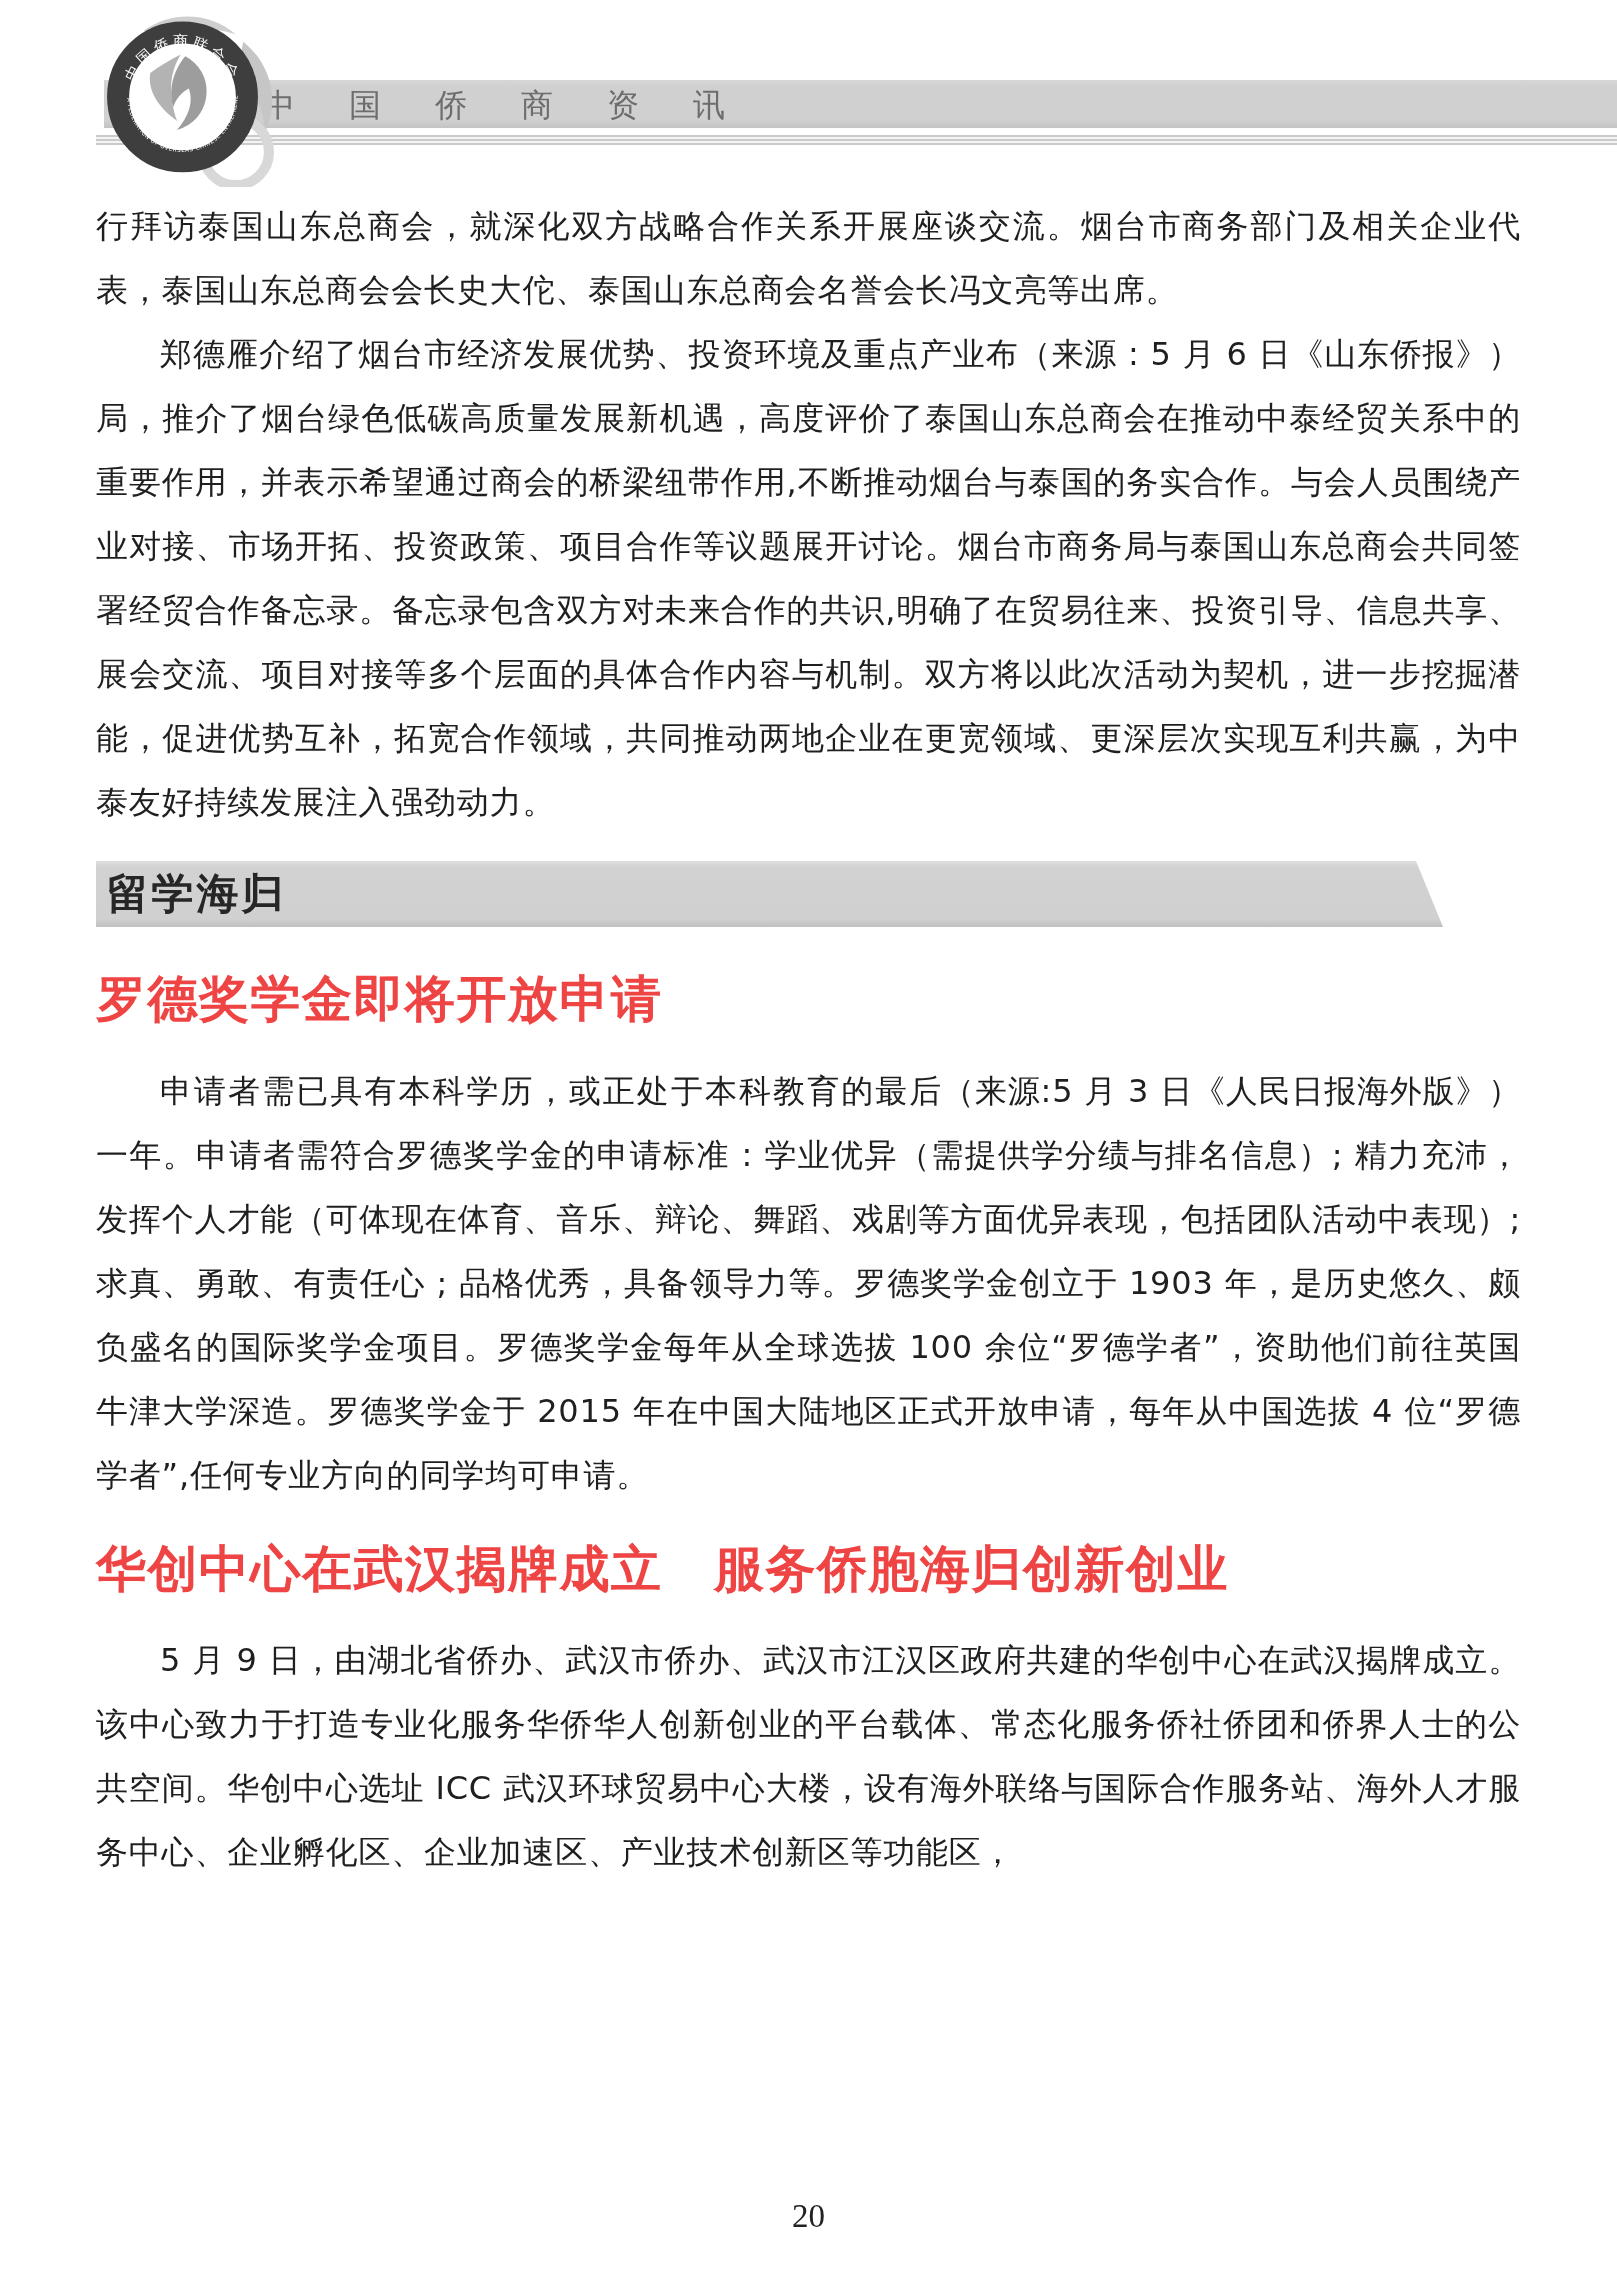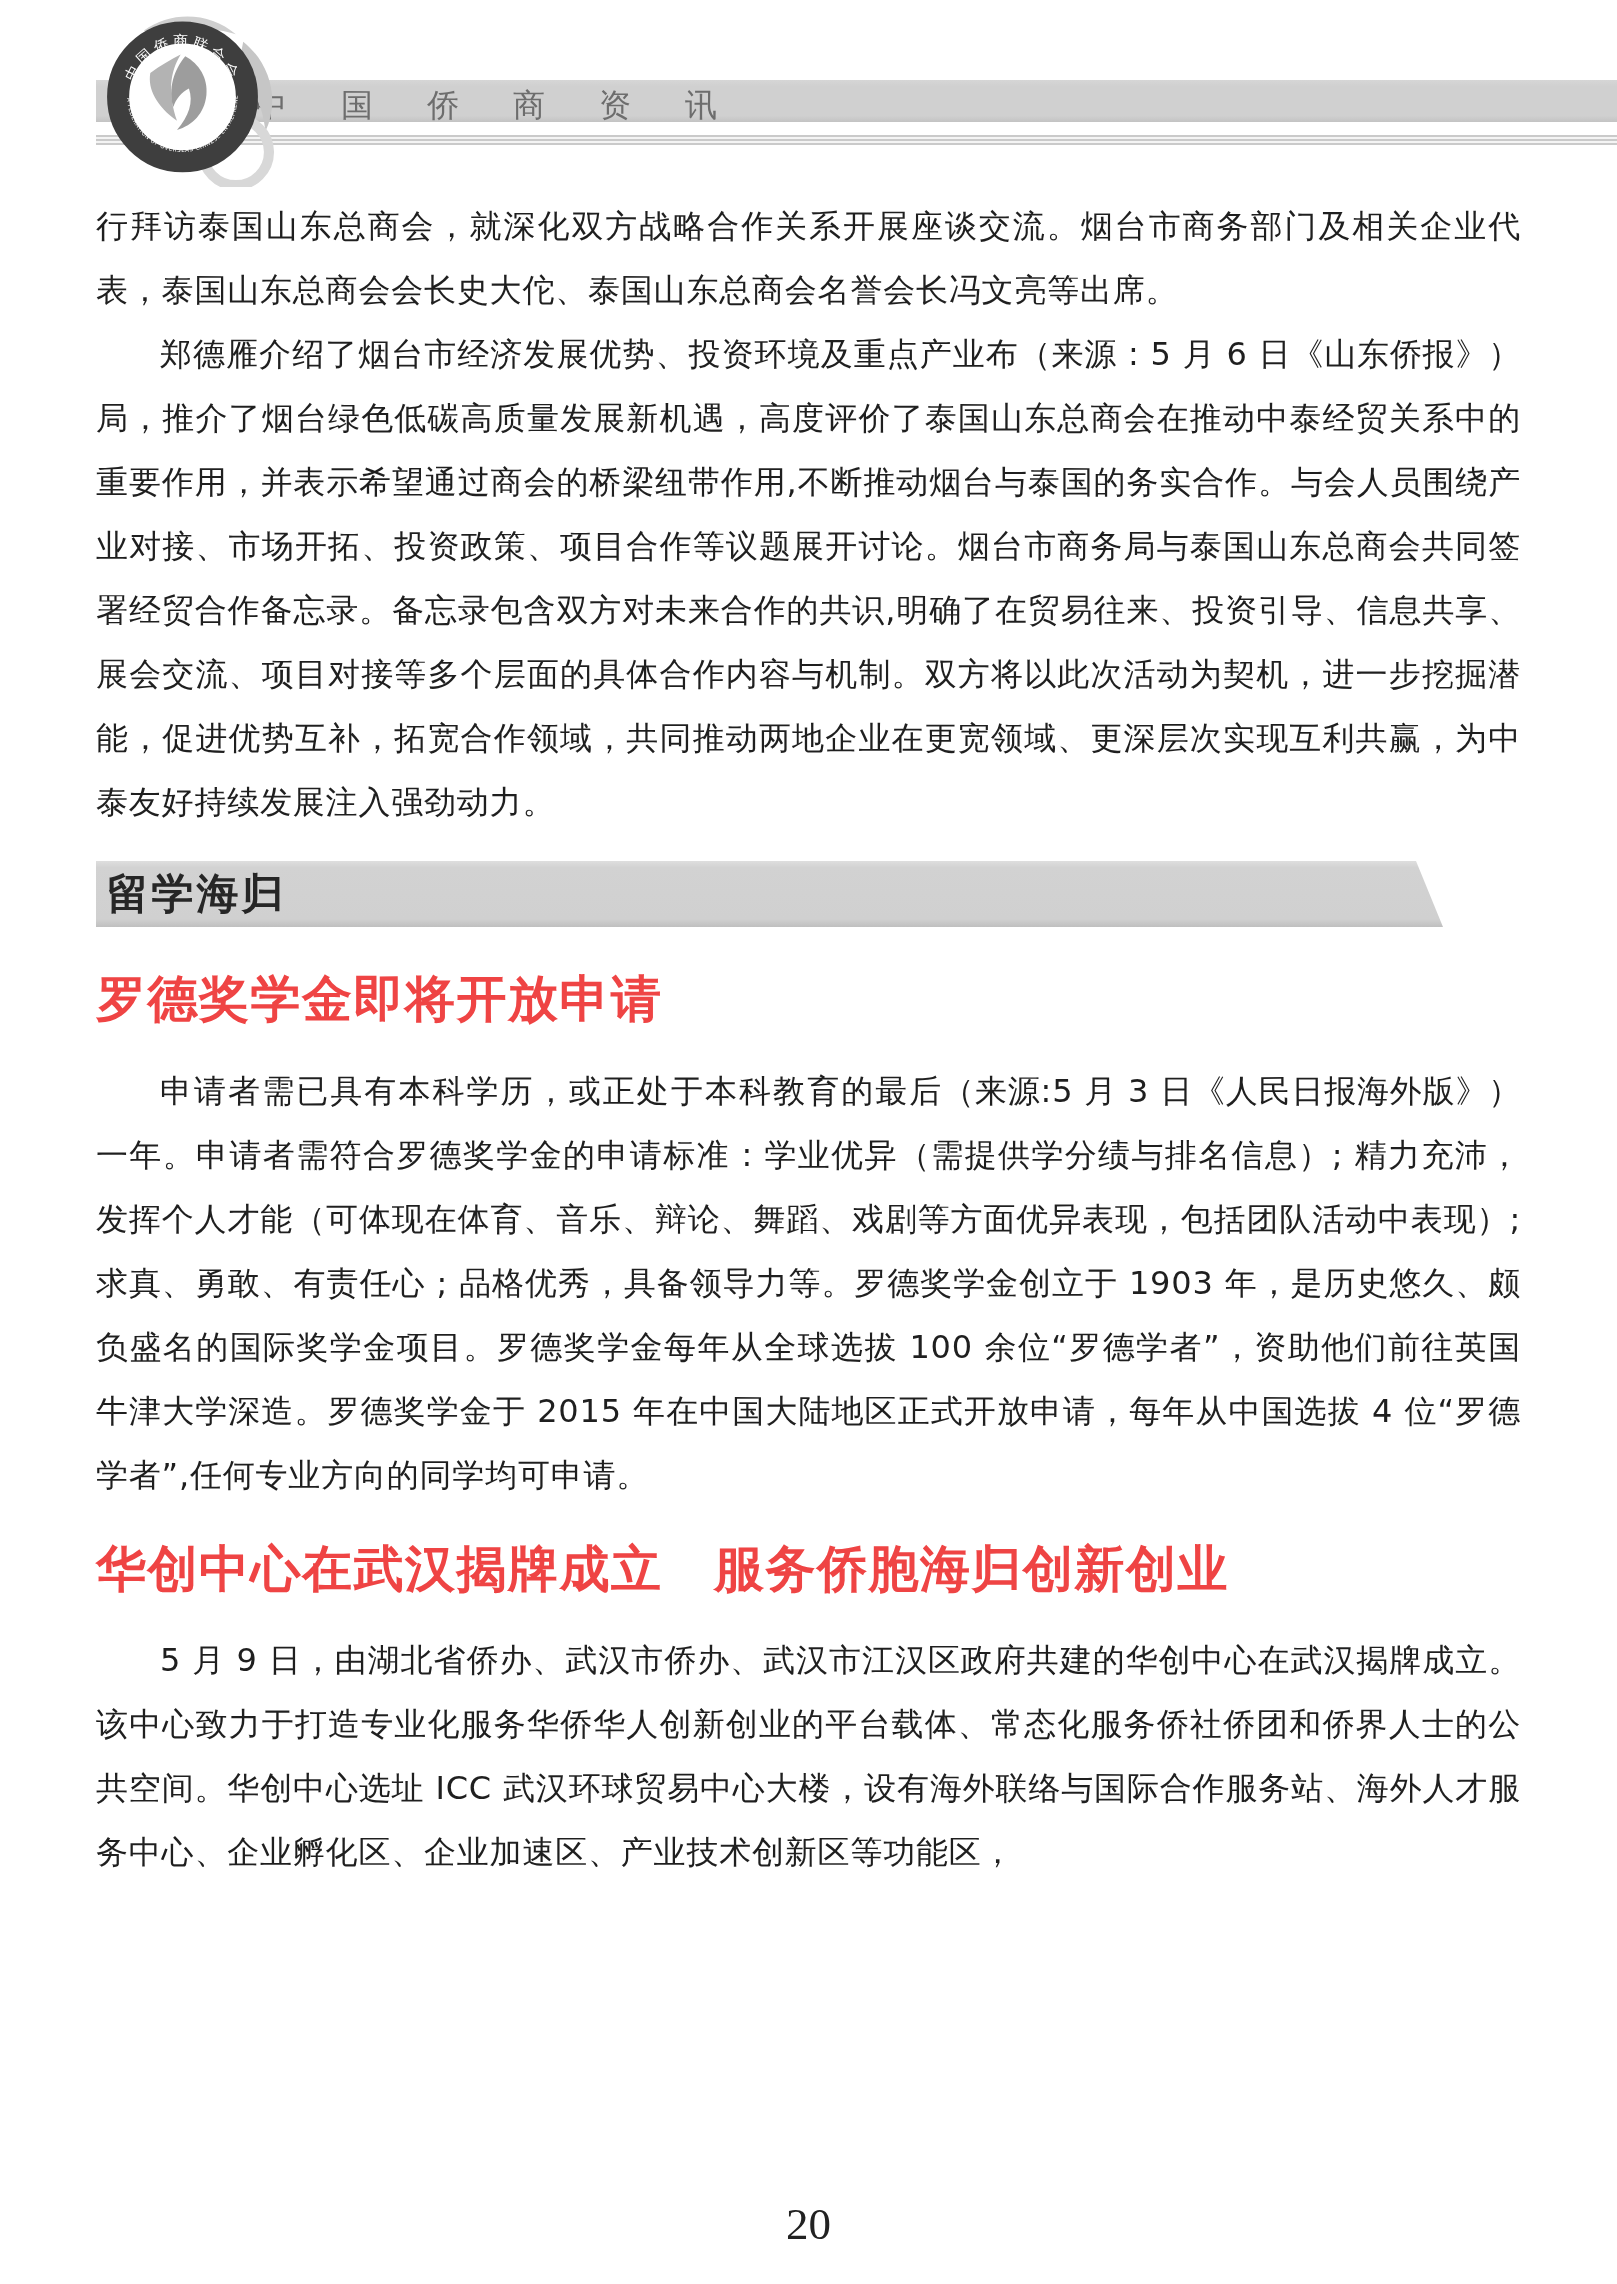--- a/index.html
+++ b/index.html
@@ -9,21 +9,21 @@
     margin:0 auto;
     background:#ffffff;
     overflow:hidden;
     font-family:"DejaVu Sans","Liberation Sans",sans-serif;
     color:#1f1f1f;
   }
 
   
   .masthead{position:absolute;top:0;left:0;width:100%;height:188px;}
   .masthead-band{
-    position:absolute;top:80px;left:96px;right:0;height:42px;
+    position:absolute;top:80px;left:104px;right:0;height:48px;
     background:linear-gradient(180deg,#d6d6d6 0%,#d0d0d0 15%,#d0d0d0 85%,#c3c3c3 100%);
   }
   .masthead-brand{
     position:absolute;left:159px;top:0;height:50px;line-height:50px;
     font-size:32px;color:#6d6d6d;letter-spacing:54px;white-space:nowrap;
   }
   .masthead-stripes{
     position:absolute;top:135px;left:96px;right:0;height:9.8px;
     background:repeating-linear-gradient(180deg,#cacaca 0 2.3px,#f4f4f4 2.3px 3.8px);
   }
@@ -58,21 +58,21 @@
     font-size:50px;font-weight:bold;color:#ef4444;
     letter-spacing:1.5px;
   }
   h2.second{margin-top:29px;}
 
   
   .page-number{
     position:absolute;top:2198px;left:0;width:100%;
     text-align:center;
     font-family:"Liberation Serif","DejaVu Serif",serif;
-    font-size:45px;color:#222;
+    font-size:33px;color:#222;
   }
 </style>
 </head>
 <body>
 
 <div class="page">
 
   <header class="masthead">
     <div class="masthead-band">
       <div class="masthead-brand">中国侨商资讯</div>

